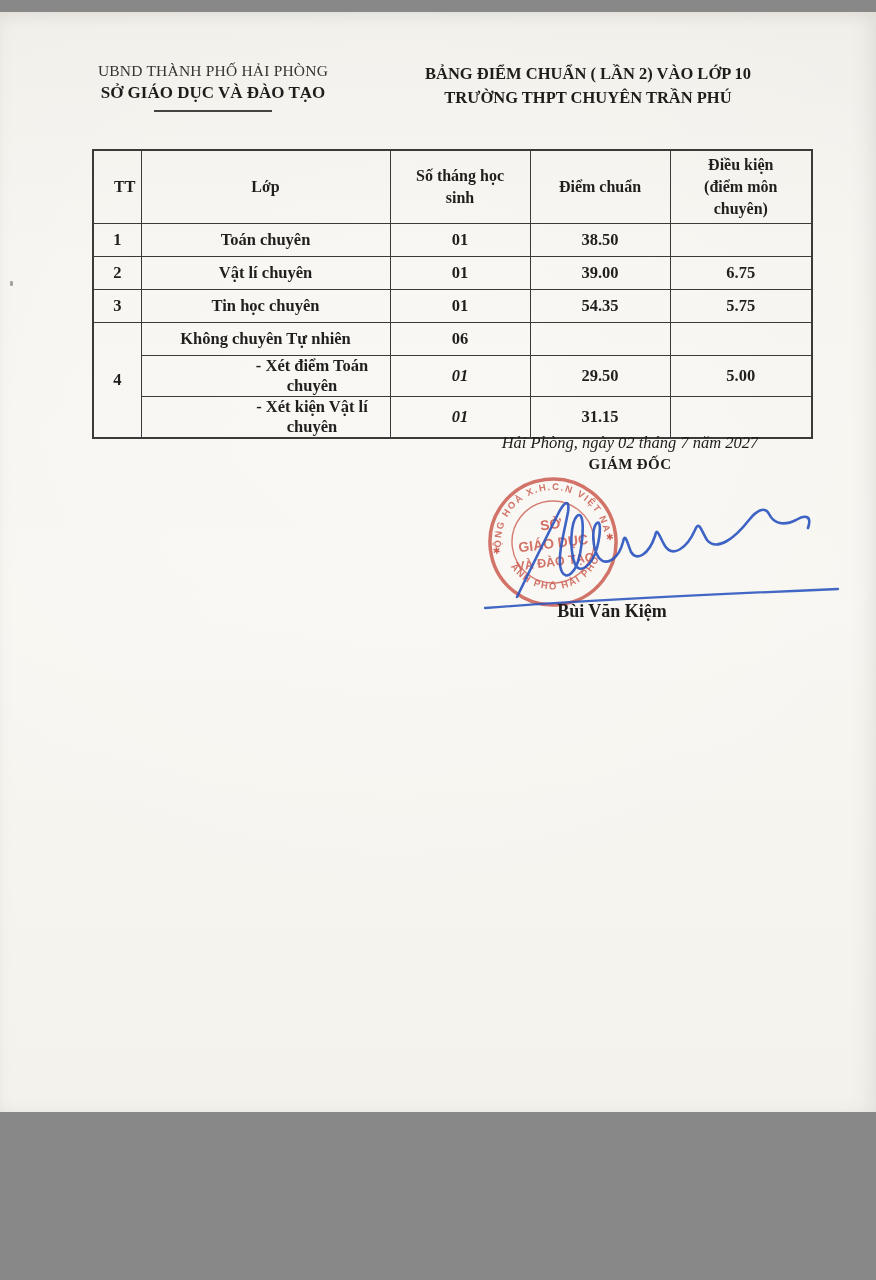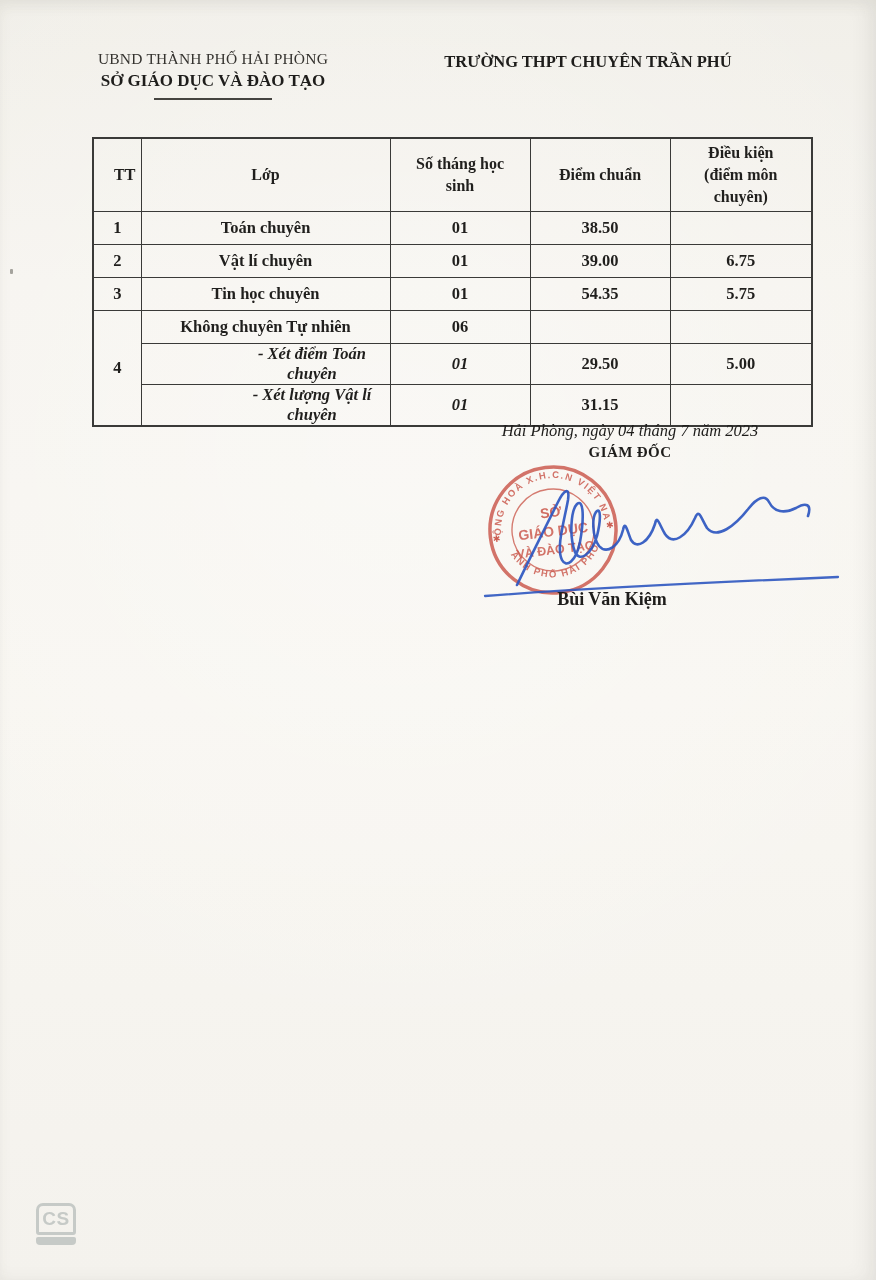--- a/index.html
+++ b/index.html
@@ -7,22 +7,22 @@
     --ink:#1e1d1b;
     --line:#3a3a38;
     --stamp-red:#c5473a;
     --signature-blue:#2d56c0;
     --watermark-gray:#c6cac7;
   }
   *{box-sizing:border-box;margin:0;padding:0;}
   body{margin:0;background:#888;}
   .page{
     position:relative;
-    width:876px;height:1280px;
-    margin:0 auto;
+    width:876px;height:1100px;
+    margin:12px auto;
     background:
       radial-gradient(120% 80% at 45% 35%, rgba(255,255,255,.35), rgba(255,255,255,0) 60%),
       linear-gradient(180deg,#f1efe9 0%, #f6f4ef 22%, #f8f6f1 55%, #f4f2ed 100%);
     box-shadow: inset -10px 0 18px rgba(70,70,60,.06), inset 0 6px 14px rgba(70,70,60,.05);
     overflow:hidden;
     font-family:"Liberation Serif","DejaVu Serif",serif;
     color:var(--ink);
   }
   
   .org-block{position:absolute;left:82px;top:50px;width:262px;text-align:center;}
@@ -41,21 +41,21 @@
   table.score{border:2px solid var(--line);}
   table.score th{
     font-size:16px;font-weight:bold;height:73px;
     text-align:center;vertical-align:middle;line-height:1.35;padding:0 20px;
   }
   table.score td{
     font-size:16.5px;font-weight:bold;height:33px;
     text-align:center;vertical-align:middle;padding:0 4px;
   }
   td.cell-lop{text-align:left;padding-left:10px;}
-  tr.subrow td.cell-lop{font-style:italic;padding-left:97px;}
+  tr.subrow td.cell-lop{padding-left:97px;}
   tr.subrow td.cell-sl{font-style:italic;}
   td.tt-merged{vertical-align:top;padding-top:6px;}
   
   .sign-block{position:absolute;left:440px;top:421px;width:380px;text-align:center;}
   .date-line{font-size:16.5px;font-style:italic;white-space:nowrap;}
   .director-title{font-size:15px;font-weight:bold;margin-top:3px;letter-spacing:.4px;}
   .stamp-svg{position:absolute;left:478px;top:455px;transform:rotate(-7deg);opacity:.88;}
   .signature-svg{position:absolute;left:478px;top:458px;}
   .signer-name{position:absolute;left:517px;top:589px;width:190px;text-align:center;
     font-size:18px;font-weight:bold;white-space:nowrap;}
@@ -81,20 +81,21 @@
 
 <div class="page">
 
   <div class="org-block">
     <div class="org-line1">UBND THÀNH PHỐ HẢI PHÒNG</div>
     <div class="org-line2">SỞ GIÁO DỤC VÀ ĐÀO TẠO</div>
     <div class="org-underline"></div>
   </div>
 
   <div class="title-block">
+    <div class="title-line">BẢNG ĐIỂM CHUẨN ( LẦN 2) VÀO LỚP 10</div>
     <div class="title-line">TRƯỜNG THPT CHUYÊN TRẦN PHÚ</div>
   </div>
 
   <table class="score">
     <colgroup>
       <col style="width:48px">
         <col style="width:249px">
         <col style="width:140px">
         <col style="width:140px">
         <col style="width:142px">
@@ -137,30 +138,30 @@
         <td></td>
         <td></td>
       </tr>
       <tr class="subrow">
         <td class="cell-lop">- Xét điểm Toán chuyên</td>
         <td class="cell-sl">01</td>
         <td>29.50</td>
         <td>5.00</td>
       </tr>
       <tr class="subrow">
-        <td class="cell-lop">- Xét lượng Vật lí chuyên</td>
+        <td class="cell-lop">- Xét kiện Vật lí chuyên</td>
         <td class="cell-sl">01</td>
         <td>31.15</td>
         <td></td>
       </tr>
     </tbody>
   </table>
 
   <div class="sign-block">
-    <div class="date-line">Hải Phòng, ngày 04 tháng 7 năm 2023</div>
+    <div class="date-line">Hải Phòng, ngày 02 tháng 7 năm 2027</div>
     <div class="director-title">GIÁM ĐỐC</div>
   </div>
 
   <svg class="stamp-svg" width="150" height="150" viewBox="0 0 150 150">
     <defs>
       <path id="arcTop" d="M 23 75 A 52 52 0 1 1 127 75"></path>
       <path id="arcBottom" d="M 29 92 A 50 50 0 0 0 121 92"></path>
     </defs>
     <circle cx="75" cy="75" r="63" fill="none" stroke="var(--stamp-red)" stroke-width="3.5" opacity=".85"></circle>
     <circle cx="75" cy="75" r="41" fill="none" stroke="var(--stamp-red)" stroke-width="1.4" opacity=".8"></circle>

